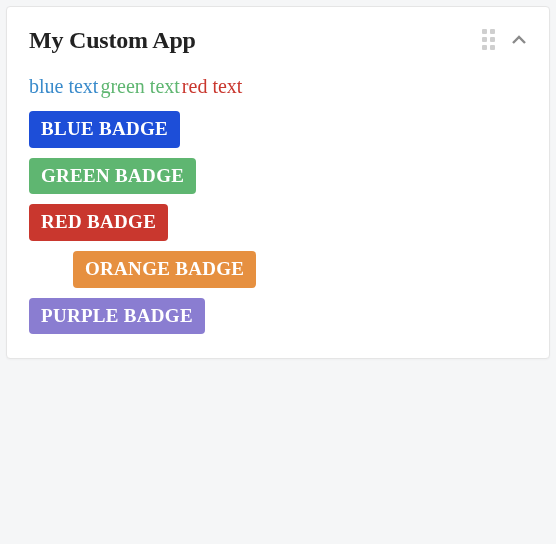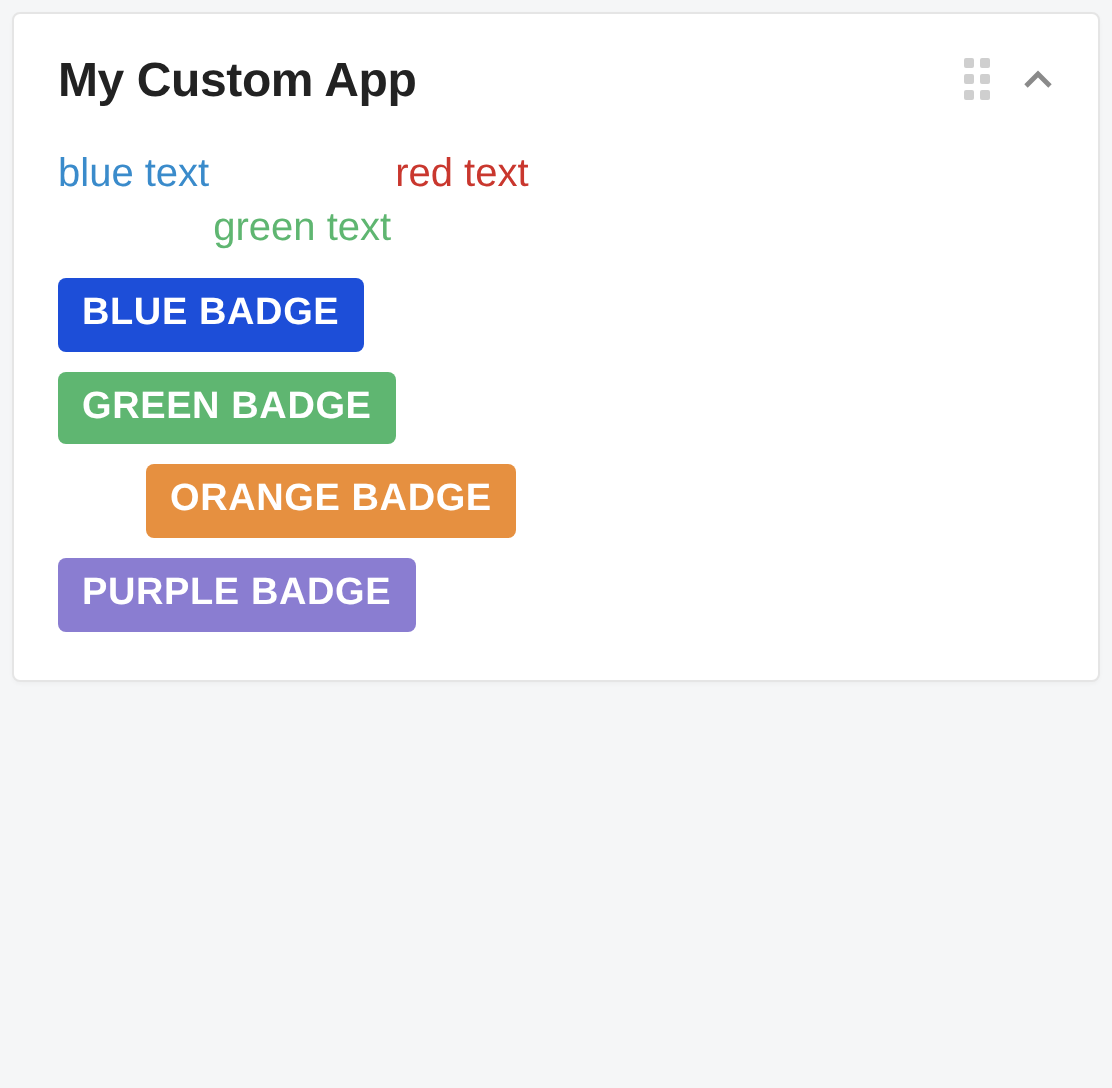--- a/index.html
+++ b/index.html
@@ -13,20 +13,21 @@
       padding: 6px;
     }
     .card {
       width: 544px;
       background: #ffffff;
       border: 1px solid #e5e5e5;
       border-radius: 4px;
       padding: 20px 22px 24px 22px;
       box-shadow: 0 1px 2px rgba(0,0,0,0.03);
       position: relative;
+      font-family: Liberation Serif, serif;
     }
     .header {
       display: flex;
       align-items: flex-start;
       margin-bottom: 18px;
     }
     .title {
       font-size: 24px;
       font-weight: 700;
       color: #222;
@@ -110,23 +111,24 @@
       <div class="chevron">
         <svg viewBox="0 0 16 16">
             <polyline points="2,11 8,5 14,11"></polyline>
           </svg>
       </div>
     </div>
   </div>
 
   <div class="texts">
     <div class="text-line" style="color: rgb(58, 139, 203);">blue text</div>
-    <div class="text-line" style="color: rgb(95, 182, 113); margin-top: 27px;">green text</div>
+    <div class="text-line" style="color: rgb(95, 182, 113);">green text</div>
     <div class="text-line" style="color: rgb(201, 55, 46);">red text</div>
   </div>
 
   <div class="badges">
     <div class="badge" style="background-color: #1d4ed8;">BLUE BADGE</div>
     <div class="badge" style="background-color: rgb(95, 182, 113);">GREEN BADGE</div>
+    <div class="badge" style="background-color: rgb(201, 55, 46);">RED BADGE</div>
     <div class="badge" style="background-color: rgb(230, 144, 64); margin-left: 44px;">ORANGE BADGE</div>
     <div class="badge" style="background-color: rgb(138, 125, 209);">PURPLE BADGE</div>
   </div>
 </div>
 
 </body></html>

